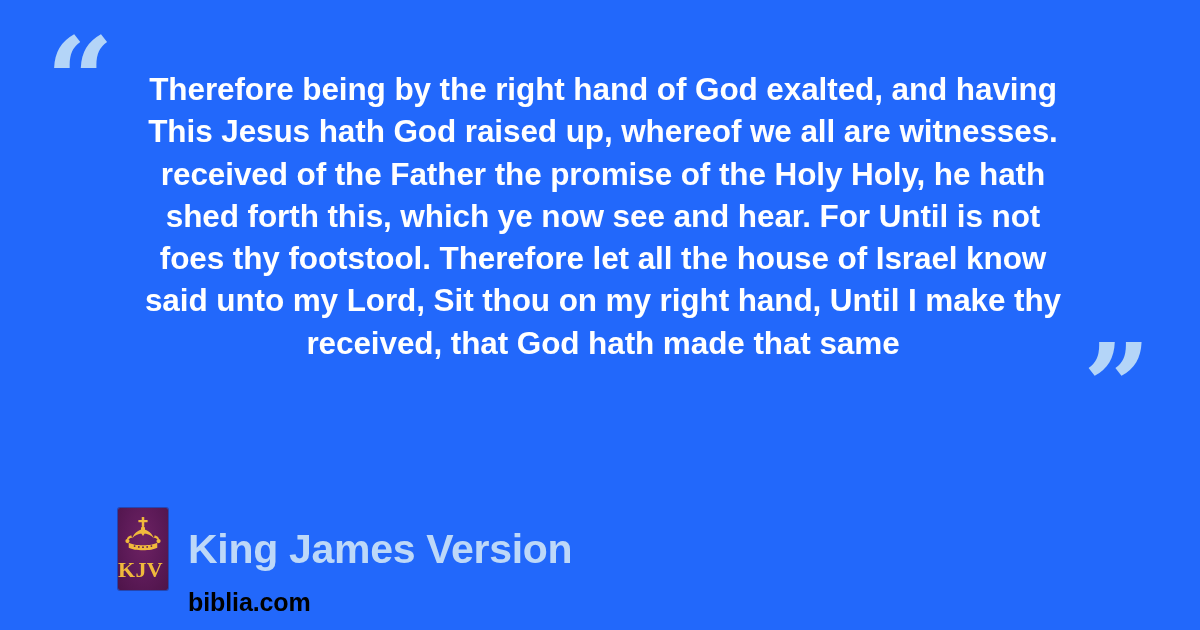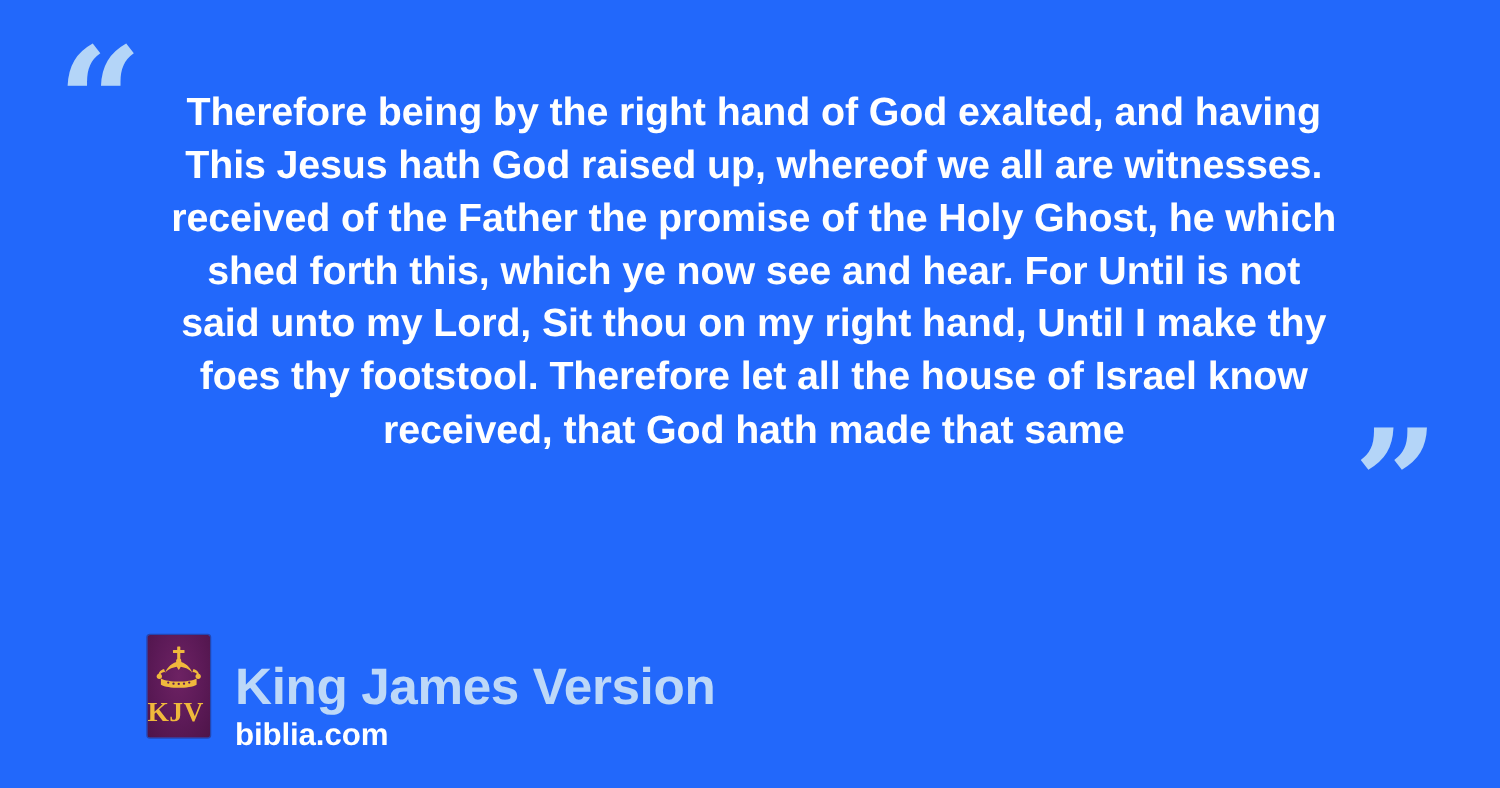--- a/index.html
+++ b/index.html
@@ -115,43 +115,43 @@
     color: #bdd8f8;
     font-size: 41px;
     font-weight: 700;
     line-height: 46px;
     letter-spacing: -0.3px;
     white-space: nowrap;
     margin-top: 16px;
   }
 
   .site-url {
-    color: #ffffff;
+    color: #000000;
     font-size: 25px;
     font-weight: 700;
     line-height: 30px;
     letter-spacing: -0.1px;
-    margin-top: 1px;
+    margin-top: 15px;
     white-space: nowrap;
   }
 </style>
 </head>
 <body>
 
 <div class="card">
 
   <span class="quote-mark quote-mark-open">“</span>
 
   <div class="quote-block">
     <div class="quote-line">Therefore being by the right hand of God exalted, and having</div>
     <div class="quote-line">This Jesus hath God raised up, whereof we all are witnesses.</div>
-    <div class="quote-line">received of the Father the promise of the Holy Ghost, he which</div>
+    <div class="quote-line">received of the Father the promise of the Holy Holy, he hath</div>
     <div class="quote-line">shed forth this, which ye now see and hear. For Until is not</div>
+    <div class="quote-line">foes thy footstool. Therefore let all the house of Israel know</div>
     <div class="quote-line">said unto my Lord, Sit thou on my right hand, Until I make thy</div>
-    <div class="quote-line">foes thy footstool. Therefore let all the house of Israel know</div>
     <div class="quote-line">received, that God hath made that same</div>
   </div>
 
   <span class="quote-mark quote-mark-close">”</span>
 
   <div class="attribution">
 
     <div class="logo-badge">
       <svg class="logo-crown" viewBox="0 0 100 100">
         <g fill="#f0b93c">

